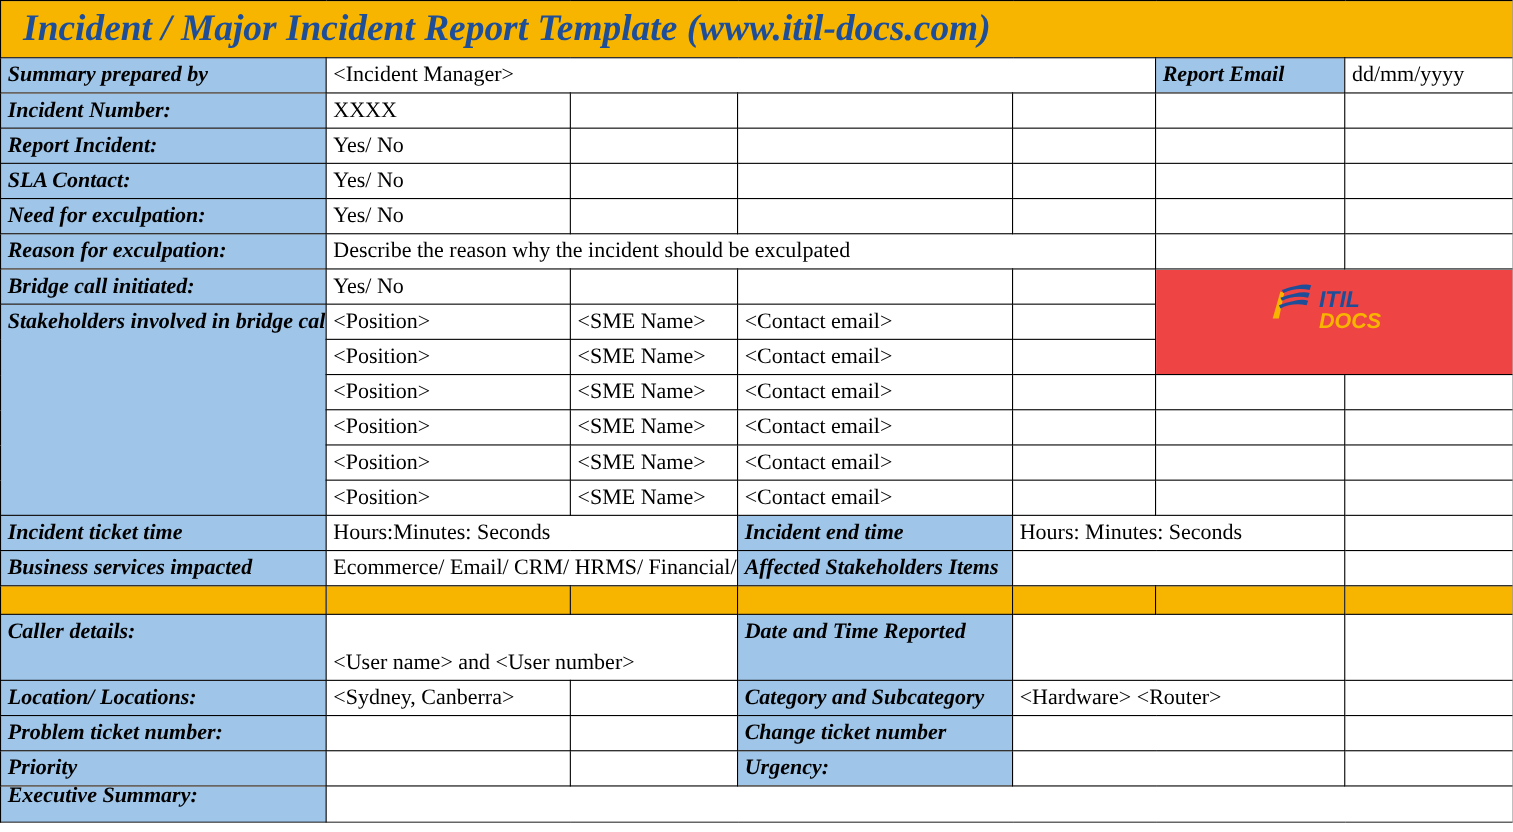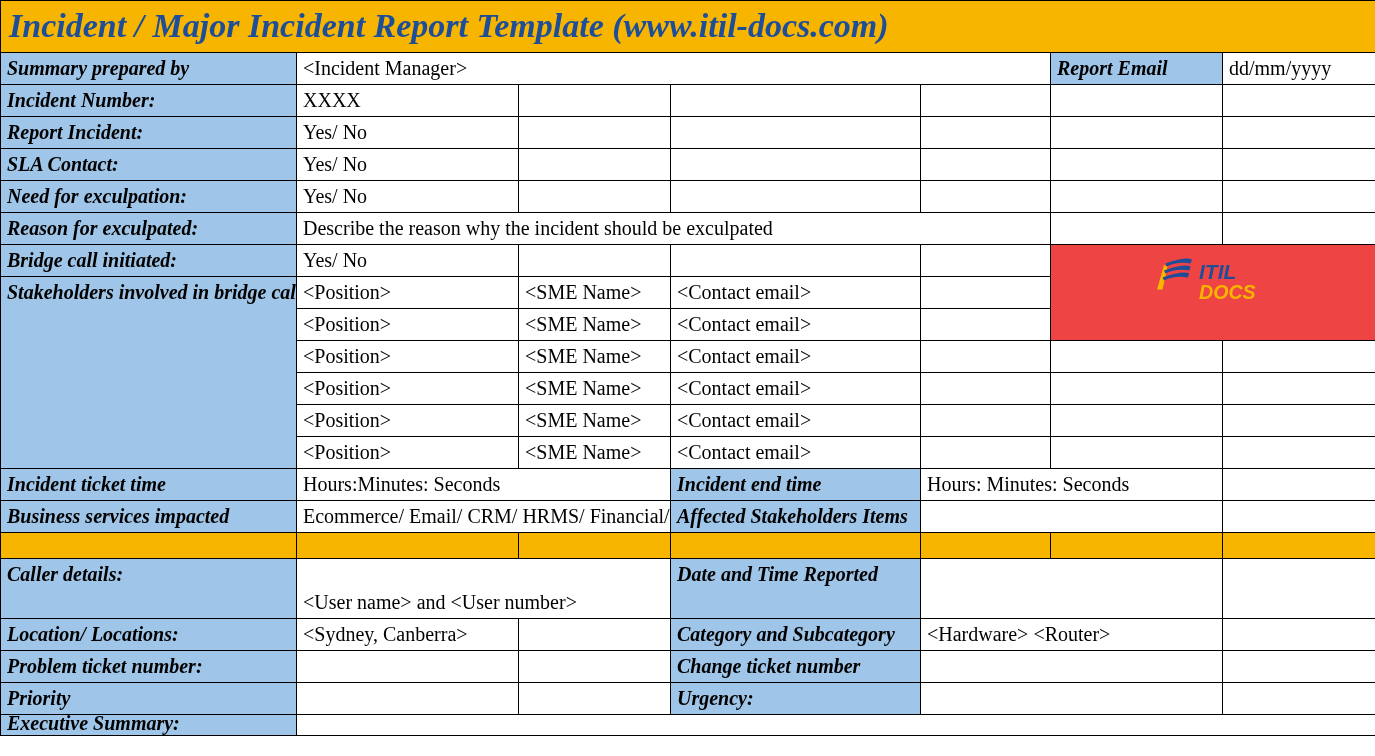--- a/index.html
+++ b/index.html
@@ -24,40 +24,40 @@
     overflow: hidden;
     white-space: nowrap;
   }
   .title-row td {
     background: #f7b500;
     color: #1f4e99;
     font-size: 34px;
     font-weight: bold;
     font-style: italic;
     height: 52px;
-    padding: 6px 8px;
+    padding: 6px 20px;
     border: 1px solid #000;
   }
   .orange-row td {
     background: #f7b500;
     height: 26px;
   }
   .label {
     background: #9fc5e8;
     font-weight: bold;
     font-style: italic;
   }
   .val {
     background: #fff;
   }
   .wrap { white-space: normal; }
   .vmid { vertical-align: middle; margin-top: 24px; }
   .logo-cell { position: relative; background:#ef4444; text-align:center; vertical-align:middle; }
   .logo-svg { width: 140px; height: 60px; }
-  .cutoff td { height: 18px; padding-top:0; padding-bottom:4px; line-height:16px;font-style:italic; }
+  .cutoff td { height: 18px; padding-top:0; padding-bottom:16px; line-height:16px;font-style:italic; }
 </style>
 </head>
 <body>
 
 <table class="sheet">
   <colgroup>
     <col style="width:296px">
     <col style="width:222px">
     <col style="width:152px">
     <col style="width:250px">
@@ -112,21 +112,21 @@
     <td class="label">Need for exculpation:</td>
     <td class="val">Yes/ No</td>
     <td class="val"></td>
     <td class="val"></td>
     <td class="val"></td>
     <td class="val"></td>
     <td class="val"></td>
   </tr>
 
   <tr>
-    <td class="label">Reason for exculpated:</td>
+    <td class="label">Reason for exculpation:</td>
     <td class="val" colspan="4">Describe the reason why the incident should be exculpated</td>
     <td class="val"></td>
     <td class="val"></td>
   </tr>
 
   <tr>
     <td class="label">Bridge call initiated:</td>
     <td class="val">Yes/ No</td>
     <td class="val"></td>
     <td class="val"></td>

